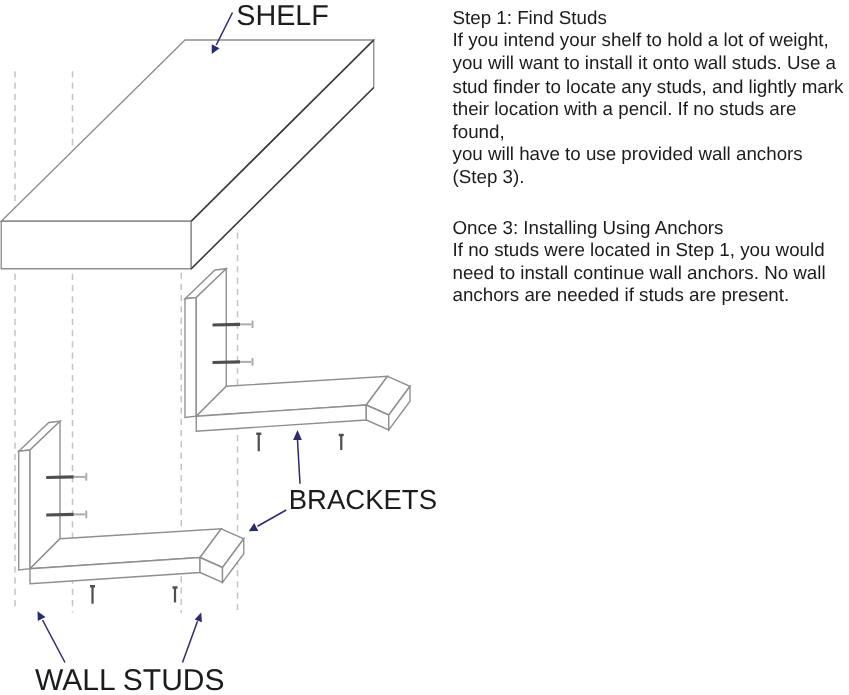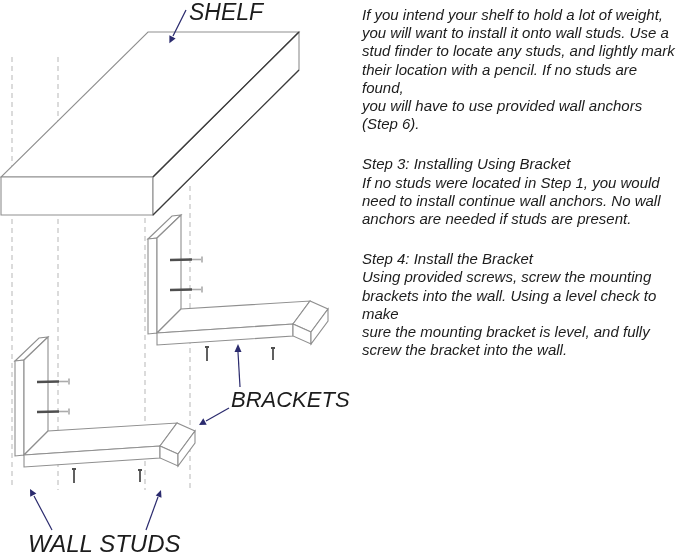--- a/index.html
+++ b/index.html
@@ -1,19 +1,18 @@
 <!DOCTYPE html>
 <html><head>
 <meta charset="utf-8">
 <style>
   html,body{margin:0;padding:0;background:#fff;}
   .canvas{
     position:relative;width:679px;height:556px;background:#ffffff;overflow:hidden;
     font-family:"Liberation Sans","DejaVu Sans",sans-serif;
-    font-style:italic;
   }
   .diagram{position:absolute;left:0;top:0;}
   .steps{
     position:absolute;left:362px;top:6px;width:314px;
     color:#1c1c1c;font-size:15px;line-height:18.2px;
   }
   .step{margin:0 0 22px 0;}
   .step h3{margin:0;padding:0;font-size:15px;font-weight:normal;line-height:18.2px;}
   .step p{margin:0;padding:0;white-space:pre-line;}
   svg text{font-family:"Liberation Sans","DejaVu Sans",sans-serif;}
@@ -93,37 +92,31 @@
       <polygon points="161,490 161.5,497.7 155.7,495.5"></polygon>
     </g>
 
     <text x="189" y="20" font-size="23" fill="#1c1c1c">SHELF</text>
     <text x="231" y="407" font-size="22" fill="#1c1c1c">BRACKETS</text>
     <text x="28" y="552" font-size="24" fill="#1c1c1c">WALL STUDS</text>
   </svg>
 
   <div class="steps">
     <div class="step">
+      <h3>Step 1: Find Studs</h3>
       <p>If you intend your shelf to hold a lot of weight,
 you will want to install it onto wall studs. Use a
 stud finder to locate any studs, and lightly mark
 their location with a pencil. If no studs are found,
-you will have to use provided wall anchors (Step 6).</p>
+you will have to use provided wall anchors (Step 3).</p>
     </div>
     <div class="step">
     </div>
     <div class="step">
-      <h3>Step 3: Installing Using Bracket</h3>
+      <h3>Once 3: Installing Using Anchors</h3>
       <p>If no studs were located in Step 1, you would
 need to install continue wall anchors. No wall
 anchors are needed if studs are present.</p>
-    </div>
-    <div class="step">
-      <h3>Step 4: Install the Bracket</h3>
-      <p>Using provided screws, screw the mounting
-brackets into the wall. Using a level check to make
-sure the mounting bracket is level, and fully
-screw the bracket into the wall.</p>
     </div>
 
   </div>
 
 </div>
 
 </body></html>

